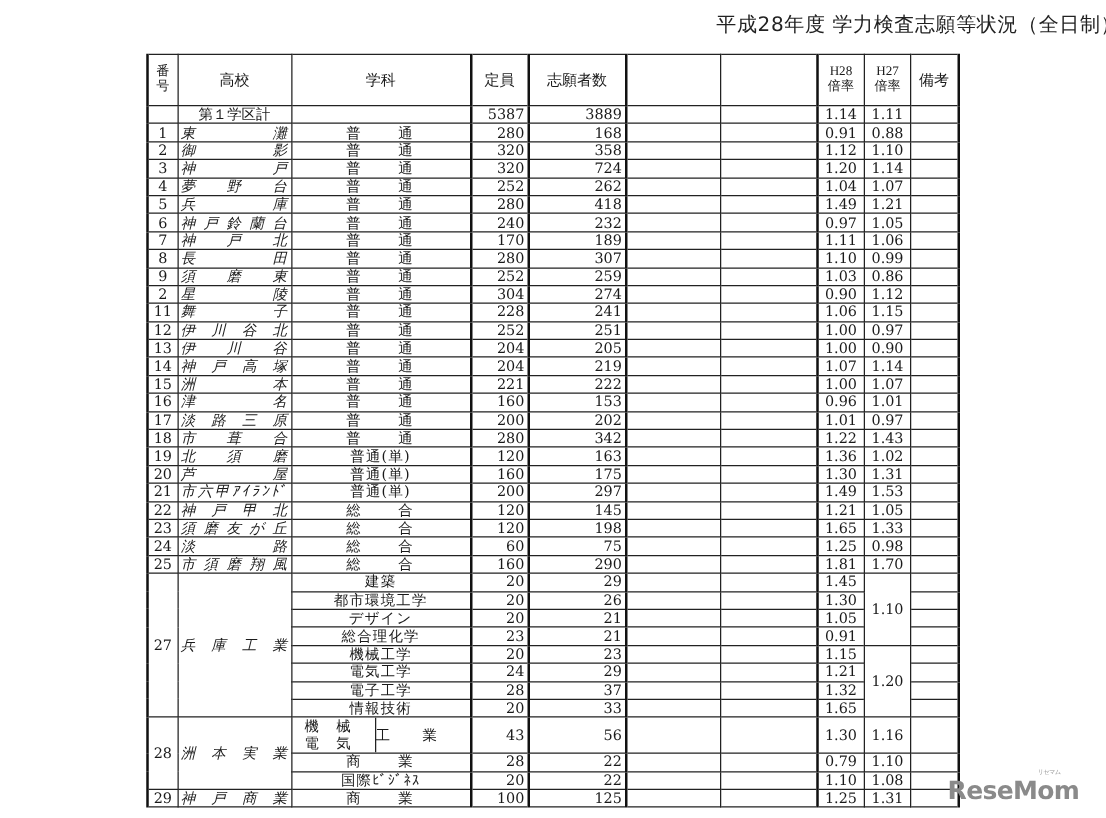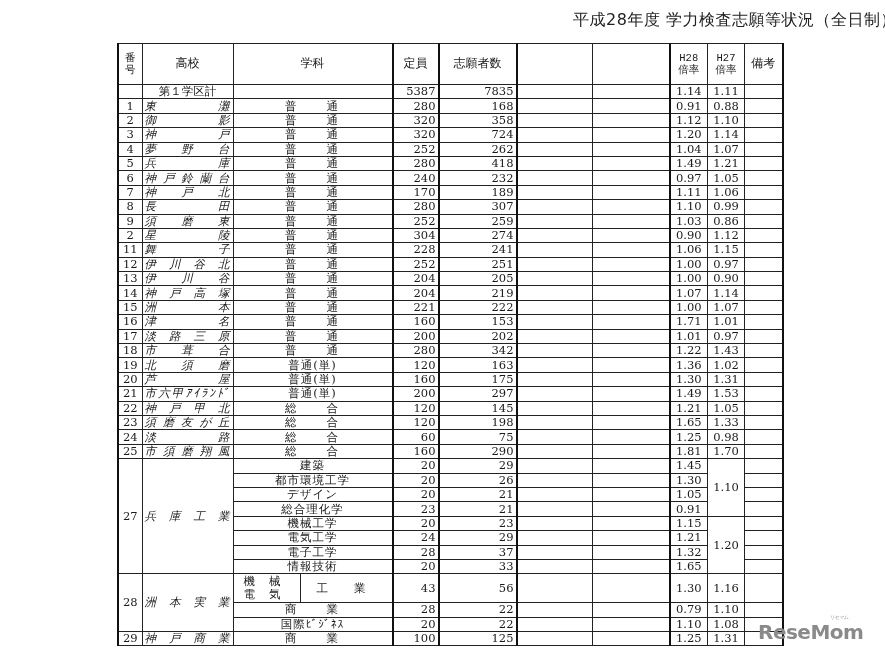--- a/index.html
+++ b/index.html
@@ -3,21 +3,21 @@
 <meta charset="utf-8">
 <style>
   html, body { margin:0; padding:0; background:#ffffff; }
   body { width:885px; height:654px; position:relative; overflow:hidden;
          font-family:"DejaVu Serif","Liberation Serif",serif; color:#1a1a1a; }
   .title { position:absolute; left:12px; width:885px; top:10px; text-align:right;
            font-family:"DejaVu Sans","Liberation Sans",sans-serif; font-size:16px; letter-spacing:0.5px; color:#222; }
   table.sheet { position:absolute; left:117px; top:43px; border-collapse:collapse; table-layout:fixed; }
   table.sheet td, table.sheet th { border:1px solid #222; padding:0 2px; height:13.4px; line-height:13px;
       font-size:11.5px; font-weight:normal; white-space:nowrap; overflow:hidden; }
-  table.sheet th { height:40px; font-family:Liberation Mono, monospace; font-size:12px; line-height:14px; text-align:center; }
+  table.sheet th { height:40px; font-family:Liberation Serif, serif; font-size:12px; line-height:14px; text-align:center; }
   table.sheet th.small { font-size:10.5px; line-height:12px; }
   .bL { border-left:2px solid #111 !important; }
   .bR { border-right:2px solid #111 !important; }
   .num { text-align:right; }
   .ctr { text-align:center; }
   .no { text-align:center; font-size:11px; }
   .sch { text-align:justify; text-align-last:justify; letter-spacing:1px;font-style:italic; }
   .dept { text-align:center; letter-spacing:1px; }
   .outer-top th { border-top:2px solid #111; }
   .logo { position:absolute; left:758px; top:620px; font-family:"DejaVu Sans","Liberation Sans",sans-serif;
@@ -61,21 +61,21 @@
       </th>
       <th class="bR">備考</th>
     </tr>
   </thead>
   <tbody id="tbody">
     <tr>
       <td class="bL"></td>
       <td class="ctr">第１学区計</td>
       <td></td>
       <td class="num bL">5387</td>
-      <td class="num bL">7835</td>
+      <td class="num bL">3889</td>
       <td class="bL"></td>
       <td></td>
       <td class="ctr bL">1.14</td>
       <td class="ctr">1.11</td>
       <td class="bR"></td>
     </tr>
   <tr>
         <td class="no bL">1</td>
         <td class="sch">東灘</td>
         <td class="dept" style="letter-spacing: 30px; padding-left: 30px;">普通</td>
@@ -256,21 +256,21 @@
         <td class="bR"></td>
       </tr>
       <tr>
         <td class="no bL">16</td>
         <td class="sch">津名</td>
         <td class="dept" style="letter-spacing: 30px; padding-left: 30px;">普通</td>
         <td class="num bL">160</td>
         <td class="num bL">153</td>
         <td class="bL"></td>
         <td></td>
-        <td class="ctr bL">1.71</td>
+        <td class="ctr bL">0.96</td>
         <td class="ctr">1.01</td>
         <td class="bR"></td>
       </tr>
       <tr>
         <td class="no bL">17</td>
         <td class="sch">淡路三原</td>
         <td class="dept" style="letter-spacing: 30px; padding-left: 30px;">普通</td>
         <td class="num bL">200</td>
         <td class="num bL">202</td>
         <td class="bL"></td>
@@ -453,21 +453,21 @@
       </tr>
       <tr style="height: 28px;">
         <td class="no bL" rowspan="3">28</td>
         <td class="sch" rowspan="3">洲本実業</td>
         <td style="padding: 0px; margin-top: 33px;">
           <div style="display:flex;height:28px;">
             <div style="width:56px;border-right:1px solid #222;display:flex;flex-direction:column;justify-content:center;padding-left:10px;line-height:13px;letter-spacing:14px;">
               <span>機械</span>
               <span>電気</span>
             </div>
-            <div style="flex:1;display:flex;align-items:center;justify-content:center;letter-spacing:26px;padding-left:16px;">工業</div>
+            <div style="flex:1;display:flex;align-items:center;justify-content:center;letter-spacing:26px;">工業</div>
           </div>
         </td>
         <td class="num bL">43</td>
         <td class="num bL">56</td>
         <td class="bL"></td>
         <td></td>
         <td class="ctr bL">1.30</td>
         <td class="ctr">1.16</td>
         <td class="bR"></td>
       </tr>

